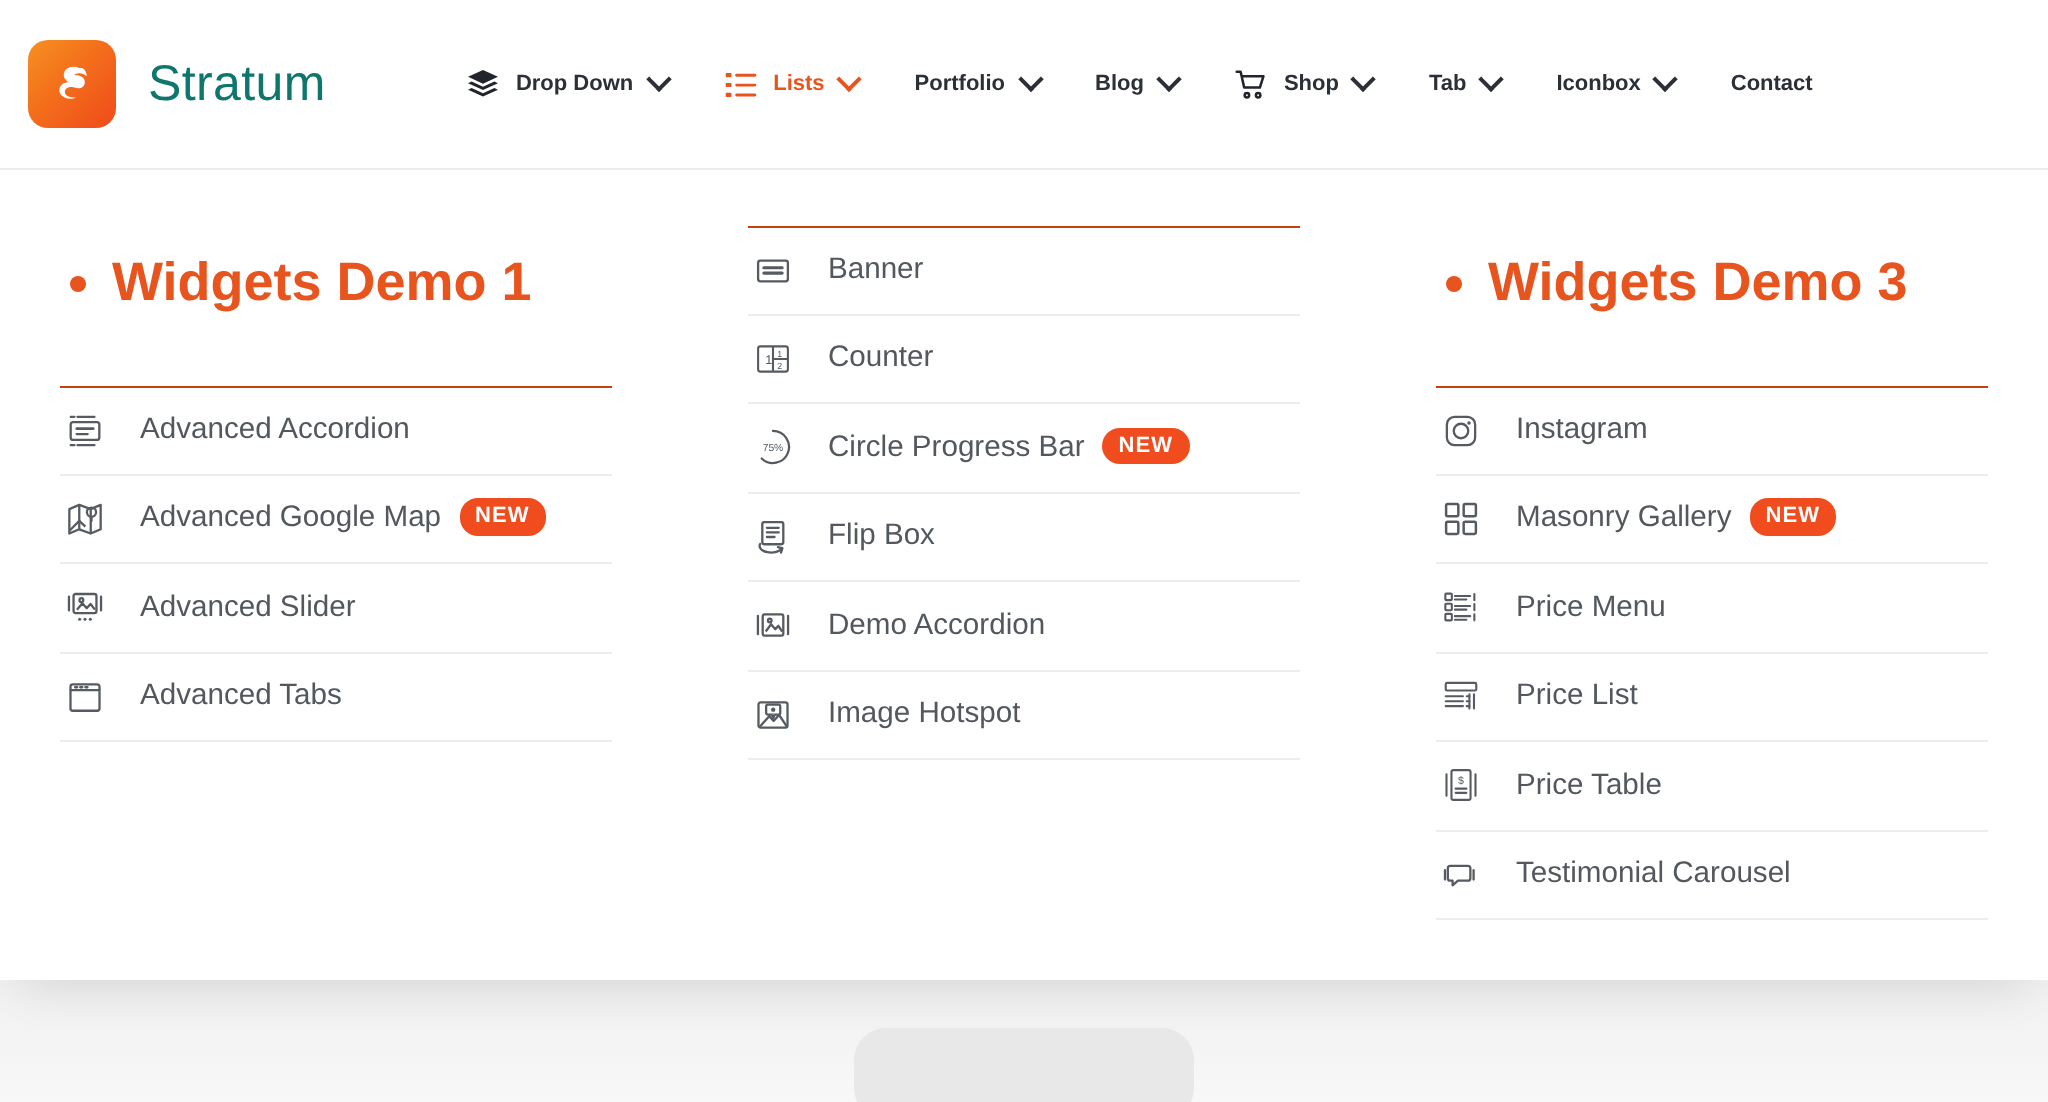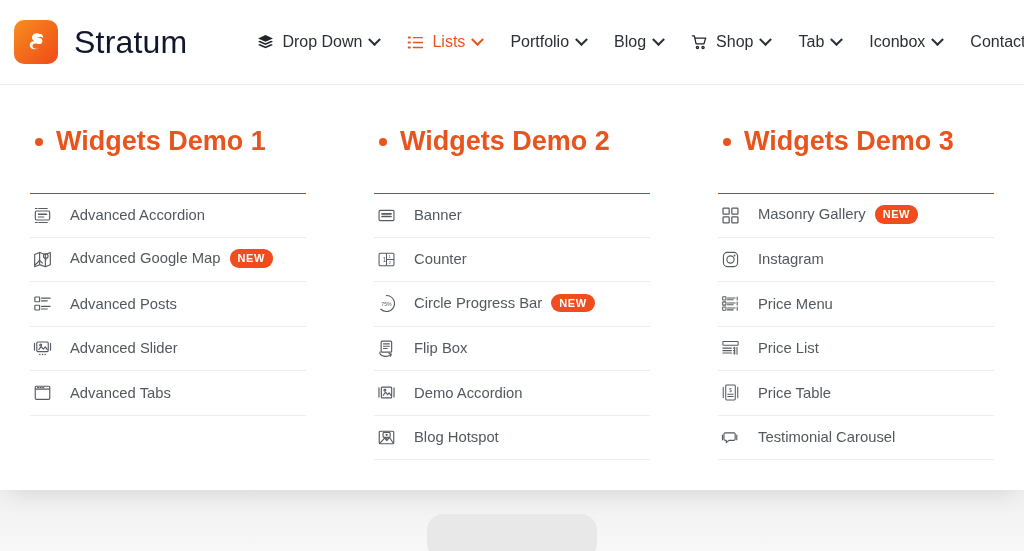--- a/index.html
+++ b/index.html
@@ -43,42 +43,42 @@
     background: linear-gradient(135deg, #f79021 0%, #f4731c 38%, #ef4a19 100%);
     display: flex;
     align-items: center;
     justify-content: center;
     flex: none;
   }
 
   .logo-mark svg { display: block; }
 
   .brand-name {
-    font-size: 32px;
+    font-size: 25px;
     font-weight: 400;
-    color: #0f172a;
+    color: #0f766e;
     letter-spacing: .2px;
     white-space: nowrap;
   }
 
   .main-nav {
     display: flex;
     align-items: center;
     margin-left: 56px;
     gap: 0;
   }
 
   .nav-item {
     display: flex;
     align-items: center;
     gap: 8px;
     padding: 0 14px;
     height: 84px;
-    font-size: 16px;
-    font-weight: normal;
+    font-size: 11px;
+    font-weight: bold;
     color: #2b2f36;
     cursor: pointer;
     white-space: nowrap;
   }
 
   .nav-item.active { color: #e8541e; }
   .nav-item.active .nav-ico { color: #e8541e; }
 
   .nav-ico {
     display: inline-flex;
@@ -313,30 +313,20 @@
             <path d="M2.8 5.8 8 3.6l6 2.2 5.2-2.2v12.8L14 18.6l-6-2.2-5.2 2.2z" stroke-linejoin="round"></path>
             <path d="M8 3.6v12.8M14 5.8v12.8"></path>
             <path d="M3 17l5-5 3.2 3" stroke-linejoin="round"></path>
             <circle cx="14.4" cy="7.4" r="2.4"></circle>
             <path d="M14.4 9.8v2.6"></path>
           </svg>
         </span>
         <span class="widget-label"><span>Advanced Google Map</span><span class="badge-new">NEW</span></span>
       </li>
 
-      <li class="widget-row">
-        <span class="widget-ico">
-          <svg width="21" height="21" viewBox="0 0 22 22" fill="none" stroke="currentColor" stroke-width="1.2">
-            <rect x="3" y="4.2" width="5" height="5" rx=".6"></rect>
-            <rect x="3" y="12.8" width="5" height="5" rx=".6"></rect>
-            <path d="M10 5.4h9M10 8.2h6M10 14h9M10 16.8h6" stroke-linecap="round"></path>
-          </svg>
-        </span>
-        <span class="widget-label"><span>Advanced Posts</span></span>
-      </li>
 
       <li class="widget-row">
         <span class="widget-ico">
           <svg width="21" height="21" viewBox="0 0 22 22" fill="none" stroke="currentColor" stroke-width="1.2">
             <rect x="5" y="4.2" width="12" height="10" rx="1.1"></rect>
             <path d="M6.8 12.4 9.6 9l2.3 2.6 2-2.2 2.3 3" stroke-linejoin="round"></path>
             <circle cx="9.1" cy="7.4" r="1"></circle>
             <path d="M2.6 5.6v7.2M19.4 5.6v7.2" stroke-linecap="round"></path>
             <circle cx="8.2" cy="17.4" r=".8" fill="currentColor" stroke="none"></circle>
             <circle cx="11" cy="17.4" r=".8" fill="currentColor" stroke="none"></circle>
@@ -354,24 +344,20 @@
             <path d="M5.8 5.9h1.1M8.5 5.9h1.1M11.2 5.9h1.1" stroke-linecap="round"></path>
           </svg>
         </span>
         <span class="widget-label"><span>Advanced Tabs</span></span>
       </li>
 
     </ul>
   </div>
 
   <div class="mega-col">
-    <div class="col-title">
-      <span class="dot"></span>
-      <span>Widgets Demo 2</span>
-    </div>
     <ul class="widget-list">
 
       <li class="widget-row">
         <span class="widget-ico">
           <svg width="21" height="21" viewBox="0 0 22 22" fill="none" stroke="currentColor" stroke-width="1.2">
             <rect x="3.2" y="5.6" width="15.6" height="10.8" rx="1.2"></rect>
             <path d="M6.2 9.3h9.6M6.2 12.1h9.6" stroke-linecap="round" stroke-width="1.6"></path>
           </svg>
         </span>
         <span class="widget-label"><span>Banner</span></span>
@@ -428,54 +414,54 @@
         <span class="widget-ico">
           <svg width="21" height="21" viewBox="0 0 22 22" fill="none" stroke="currentColor" stroke-width="1.2">
             <rect x="3.4" y="4.4" width="15.2" height="13.2" rx="1.1"></rect>
             <path d="M4.2 17 9 11.6l2.6 2.8" stroke-linejoin="round"></path>
             <path d="M11.2 14.2 14.2 11l4 6" stroke-linejoin="round"></path>
             <rect x="7.4" y="5.6" width="7.4" height="5.2" rx="1" fill="#ffffff"></rect>
             <path d="M10.4 10.8 11.1 12.6 11.9 10.8" stroke-linejoin="round" fill="#ffffff"></path>
             <circle cx="11.1" cy="8.2" r="1.15" fill="currentColor" stroke="none"></circle>
           </svg>
         </span>
-        <span class="widget-label"><span>Blog Hotspot</span></span>
+        <span class="widget-label"><span>Image Hotspot</span></span>
       </li>
 
     </ul>
   </div>
 
   <div class="mega-col">
     <div class="col-title">
       <span class="dot"></span>
       <span>Widgets Demo 3</span>
     </div>
     <ul class="widget-list">
+
+      <li class="widget-row">
+        <span class="widget-ico">
+          <svg width="21" height="21" viewBox="0 0 22 22" fill="none" stroke="currentColor" stroke-width="1.2">
+            <rect x="3.6" y="3.6" width="14.8" height="14.8" rx="4"></rect>
+            <circle cx="11" cy="11" r="3.8"></circle>
+            <circle cx="15.2" cy="6.8" r=".95" fill="currentColor" stroke="none"></circle>
+          </svg>
+        </span>
+        <span class="widget-label"><span>Instagram</span></span>
+      </li>
 
       <li class="widget-row">
         <span class="widget-ico">
           <svg width="21" height="21" viewBox="0 0 22 22" fill="none" stroke="currentColor" stroke-width="1.3">
             <rect x="3.2" y="3.2" width="6.4" height="6.4" rx=".8"></rect>
             <rect x="12.4" y="3.2" width="6.4" height="6.4" rx=".8"></rect>
             <rect x="3.2" y="12.4" width="6.4" height="6.4" rx=".8"></rect>
             <rect x="12.4" y="12.4" width="6.4" height="6.4" rx=".8"></rect>
           </svg>
         </span>
         <span class="widget-label"><span>Masonry Gallery</span><span class="badge-new">NEW</span></span>
-      </li>
-
-      <li class="widget-row">
-        <span class="widget-ico">
-          <svg width="21" height="21" viewBox="0 0 22 22" fill="none" stroke="currentColor" stroke-width="1.2">
-            <rect x="3.6" y="3.6" width="14.8" height="14.8" rx="4"></rect>
-            <circle cx="11" cy="11" r="3.8"></circle>
-            <circle cx="15.2" cy="6.8" r=".95" fill="currentColor" stroke="none"></circle>
-          </svg>
-        </span>
-        <span class="widget-label"><span>Instagram</span></span>
       </li>
 
       <li class="widget-row">
         <span class="widget-ico">
           <svg width="21" height="21" viewBox="0 0 22 22" fill="none" stroke="currentColor" stroke-width="1.1">
             <rect x="2.8" y="4" width="3.4" height="3.4" rx=".5"></rect>
             <rect x="2.8" y="9.3" width="3.4" height="3.4" rx=".5"></rect>
             <rect x="2.8" y="14.6" width="3.4" height="3.4" rx=".5"></rect>
             <path d="M7.8 5.2h8M7.8 7.1h6" stroke-linecap="round"></path>
             <path d="M7.8 10.5h8M7.8 12.4h6" stroke-linecap="round"></path>

